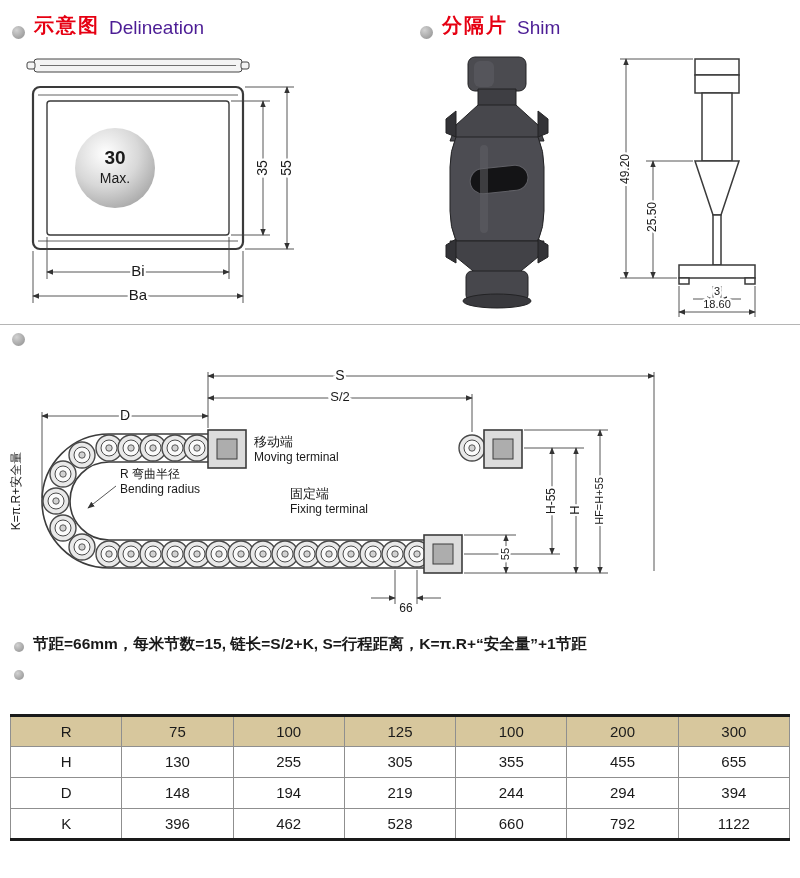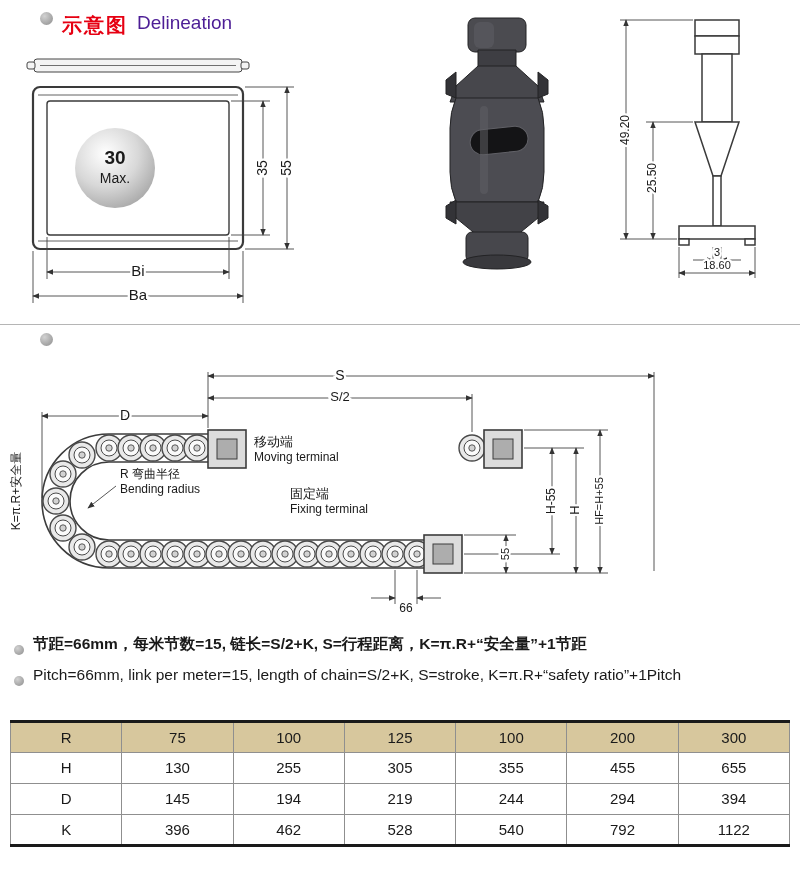--- a/index.html
+++ b/index.html
@@ -8,38 +8,38 @@
     width:800px; height:878px;
     font-family:"Liberation Sans","DejaVu Sans",sans-serif;
     color:#1a1a1a;
   }
   .page { width:800px; height:878px; overflow:hidden; padding-top:4px; }
 
   .top-section { display:flex; height:320px; }
   .col-left  { width:408px; }
   .col-right { width:392px; }
 
-  .sec-header { display:flex; align-items:flex-start; gap:9px; padding:8px 12px 4px;margin-left:28px; }
+  .sec-header { display:flex; align-items:flex-end; gap:9px; padding:8px 12px 4px; }
   .bullet {
     width:13px; height:13px; border-radius:50%; flex:0 0 auto;
     background: radial-gradient(circle at 35% 32%, #d2d2d2, #8c8c8c);
   }
   .bullet.small { width:10px; height:10px; margin-top:5px; }
   .sec-title-zh { font-size:20px; font-weight:bold; color:#e60012; letter-spacing:2px; }
   .sec-title-en { font-size:19px; color:#4c1d95; }
 
   .fig-delineation { margin:8px 0 0 18px; }
   .shim-figs { display:flex; gap:26px; margin-top:6px; padding-left:14px; align-items:flex-start; }
 
   .divider { border-top:1px solid #b5b5b5; }
 
   .chain-wrap { padding:6px 0 0 4px; }
 
   .notes { padding:14px 14px 0; display:flex; flex-direction:column; gap:10px; }
-  .note { display:flex; align-items:flex-end; gap:9px; font-size:15.5px; line-height:1.35; }
+  .note { display:flex; align-items:center; gap:9px; font-size:15.5px; line-height:1.35; }
   .note-zh { font-weight:600; }
   .note-en { font-weight:500; }
 
   svg text { font-family:"Liberation Sans","DejaVu Sans",sans-serif; fill:#1a1a1a; }
   .dimtext { paint-order:stroke; stroke:#ffffff; stroke-width:4.5px; fill:#1a1a1a; }
   .lbltext { fill:#1a1a1a; }
 
   .spec-table {
     width:780px; margin:34px auto 0;
     border-collapse:collapse; table-layout:fixed;
@@ -116,20 +116,25 @@
           <line x1="15" y1="245" x2="225" y2="245" marker-start="url(#a1)" marker-end="url(#a1)"></line>
         </g>
         <text class="dimtext" transform="rotate(-90 245 117)" x="245" y="117" text-anchor="middle" dominant-baseline="middle" font-size="14">35</text>
         <text class="dimtext" transform="rotate(-90 269 117)" x="269" y="117" text-anchor="middle" dominant-baseline="middle" font-size="14">55</text>
         <text class="dimtext" x="120" y="221" text-anchor="middle" dominant-baseline="middle" font-size="15">Bi</text>
         <text class="dimtext" x="120" y="245" text-anchor="middle" dominant-baseline="middle" font-size="15">Ba</text>
       </svg>
     </div>
 
     <div class="col-right">
+      <div class="sec-header">
+        <span class="bullet"></span>
+        <span class="sec-title-zh">分隔片</span>
+        <span class="sec-title-en">Shim</span>
+      </div>
 
       <div class="shim-figs">
 
         <svg width="150" height="262" viewBox="0 0 150 262">
           <g stroke="#232325" stroke-width="1" stroke-linejoin="round">
             <rect x="46" y="8" width="58" height="34" rx="7" fill="#4b4b50"></rect>
             <rect x="52" y="12" width="20" height="26" rx="6" fill="#5a5a60" stroke="none" opacity="0.7"></rect>
             <rect x="56" y="40" width="38" height="18" fill="#3e3e43"></rect>
             <polygon points="56,56 94,56 116,76 122,92 28,92 34,76" fill="#47474c"></polygon>
             <polygon points="24,70 34,62 34,88 24,84" fill="#333337"></polygon>
@@ -297,21 +302,20 @@
     </svg>
   </div>
 
   <div class="notes">
     <div class="note">
       <span class="bullet small"></span>
       <span class="note-zh">节距=66mm，每米节数=15, 链长=S/2+K, S=行程距离，K=π.R+“安全量”+1节距</span>
     </div>
     <div class="note">
       <span class="bullet small"></span>
-      <span class="note-en">Pitch=66mm, link per meter=15, length of chain=S/2+K, S=stroke, K=π.R+“safety ratio”+1Pitch</span>
     </div>
   </div>
 
   <table class="spec-table">
     <thead>
       <tr>
         <th>R</th>
         <th>75</th>
         <th>100</th>
         <th>125</th>
@@ -325,32 +329,32 @@
         <td>H</td>
         <td>130</td>
         <td>255</td>
         <td>305</td>
         <td>355</td>
         <td>455</td>
         <td>655</td>
       </tr>
       <tr>
         <td>D</td>
-        <td>145</td>
+        <td>148</td>
         <td>194</td>
         <td>219</td>
         <td>244</td>
         <td>294</td>
         <td>394</td>
       </tr>
       <tr>
         <td>K</td>
         <td>396</td>
         <td>462</td>
         <td>528</td>
-        <td>540</td>
+        <td>660</td>
         <td>792</td>
         <td>1122</td>
       </tr>
     </tbody>
   </table>
 
 </div>
 
 </body></html>

